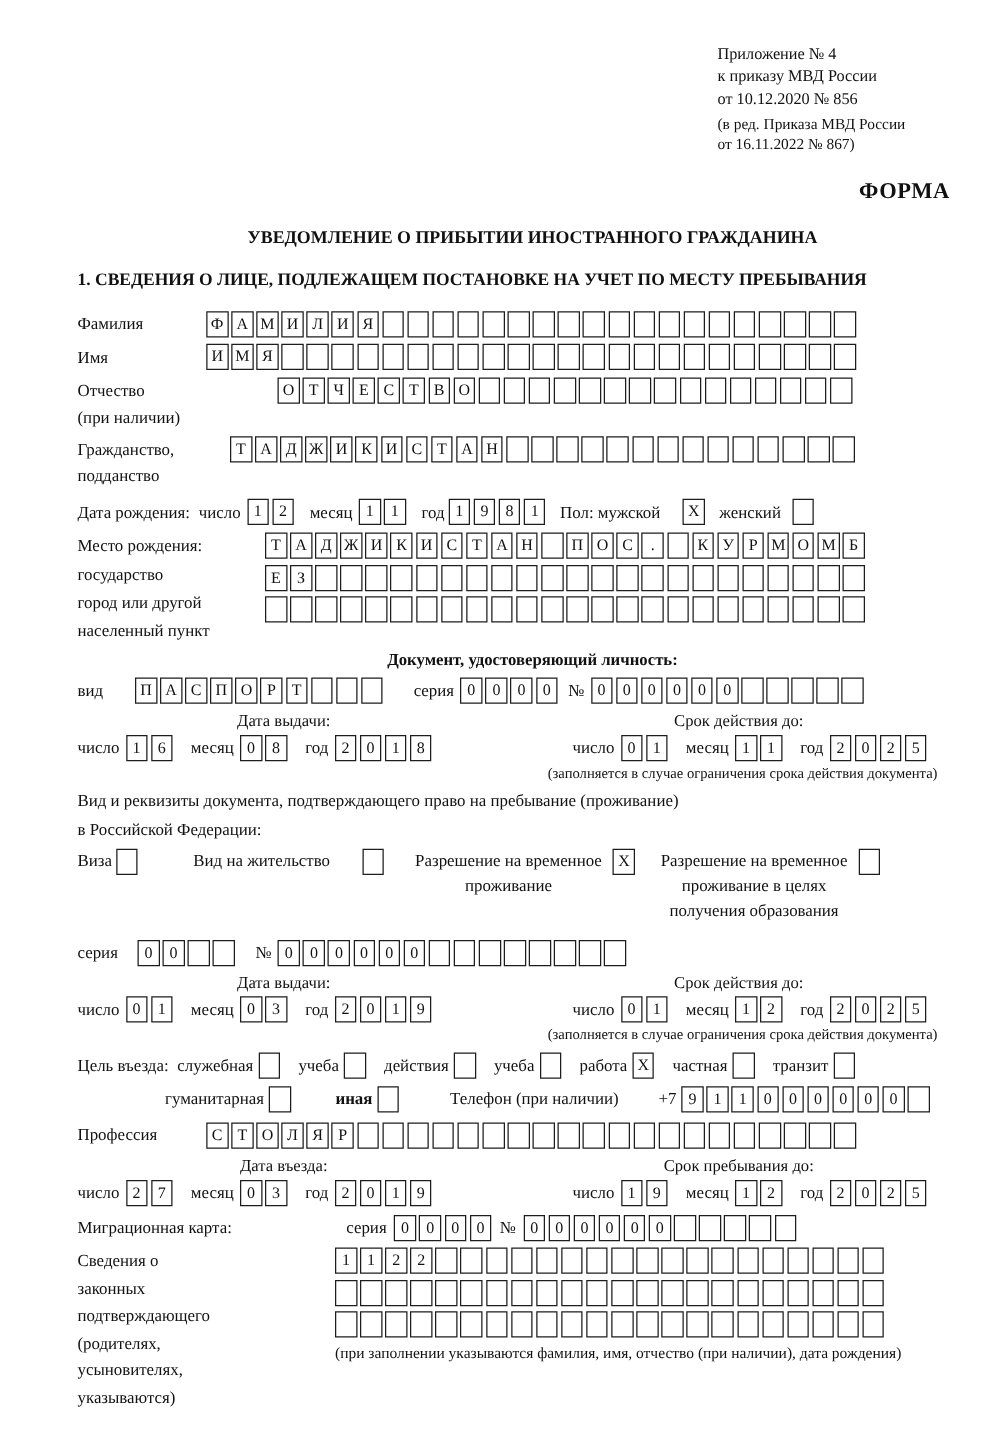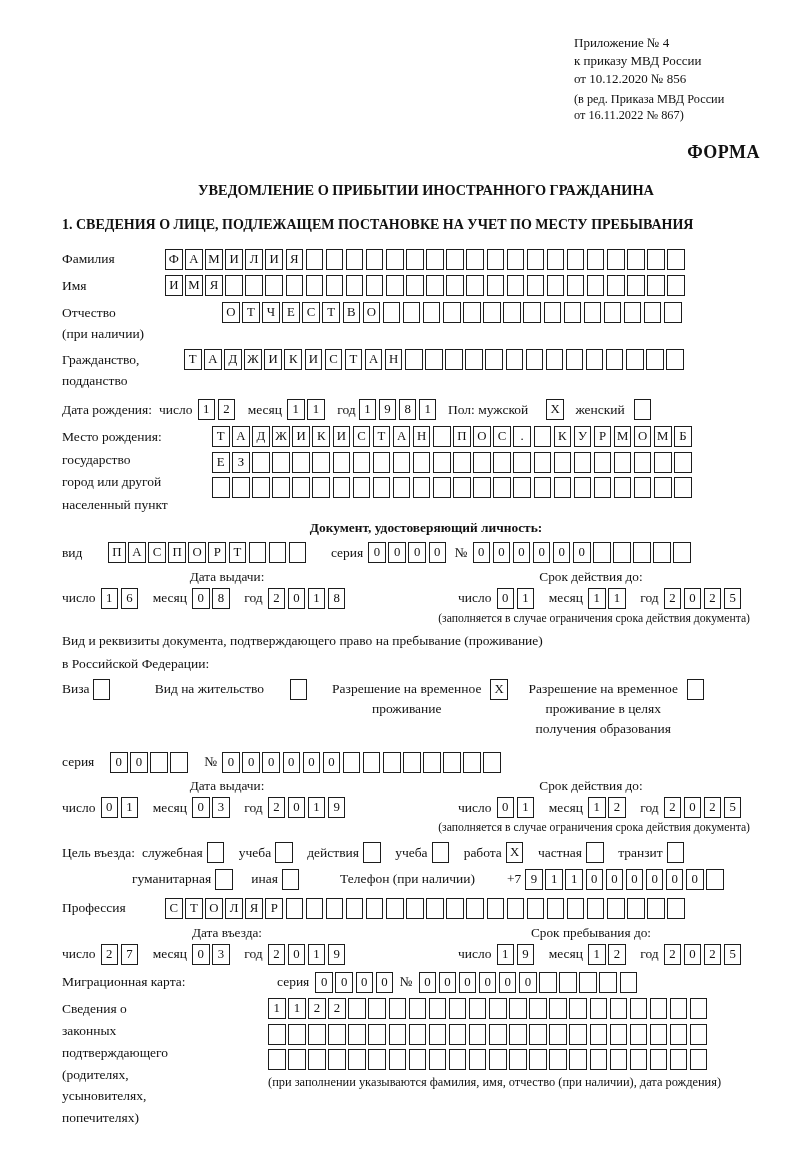--- a/index.html
+++ b/index.html
@@ -580,21 +580,21 @@
     <span class="cells">
         <span class="cell"></span>
       </span>
   </div>
 
   <div class="frow purpose indent70">
     <span class="t">гуманитарная</span>
     <span class="cells">
         <span class="cell"></span>
       </span>
-    <span class="t" style="margin-left:4px;">иная</span>
+    <span class="t" style="margin-left:21px;font-weight:bold;">иная</span>
     <span class="cells">
         <span class="cell"></span>
       </span>
     <span class="t" style="margin-left:26px;">Телефон (при наличии)</span>
     <span class="t" style="margin-left:28px;">+7</span>
     <span class="cells">
         <span class="cell">9</span>
         <span class="cell">1</span>
         <span class="cell">1</span>
         <span class="cell">0</span>
@@ -711,21 +711,21 @@
       </span>
   </div>
 
   <div class="rep">
     <div class="rep-labels">
       <div>Сведения о</div>
       <div>законных</div>
       <div>подтверждающего</div>
       <div>(родителях,</div>
       <div>усыновителях,</div>
-      <div>попечителях)</div>
+      <div>указываются)</div>
     </div>
     <div class="rep-rows">
       <div class="cells">
           <span class="cell">1</span>
           <span class="cell">1</span>
           <span class="cell">2</span>
           <span class="cell">2</span>
           <span class="cell"></span>
           <span class="cell"></span>
           <span class="cell"></span>

